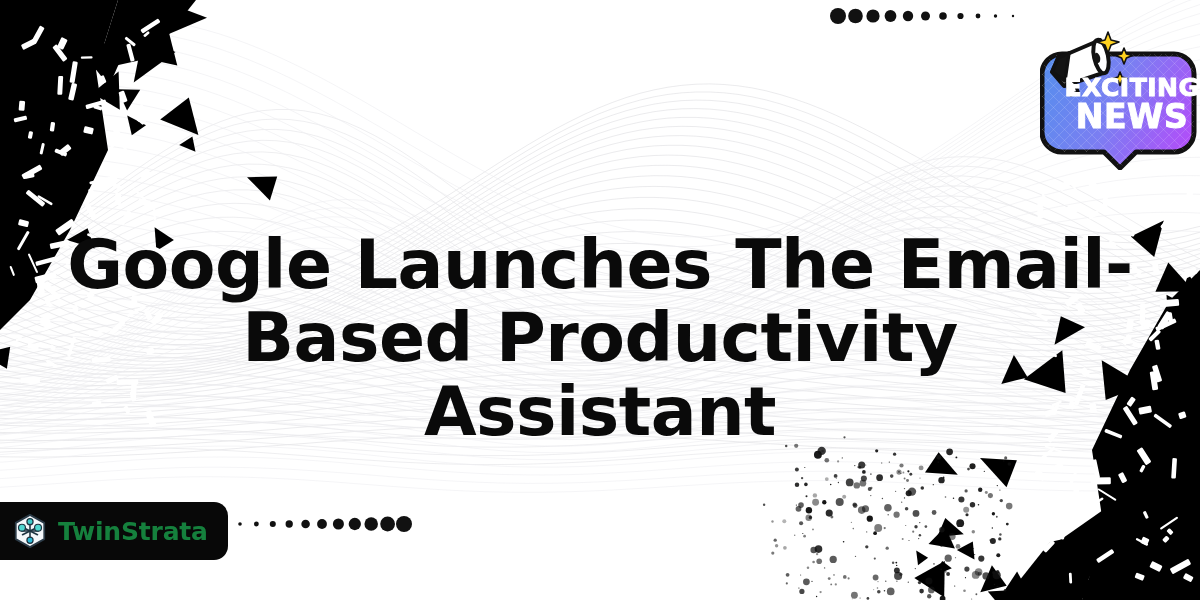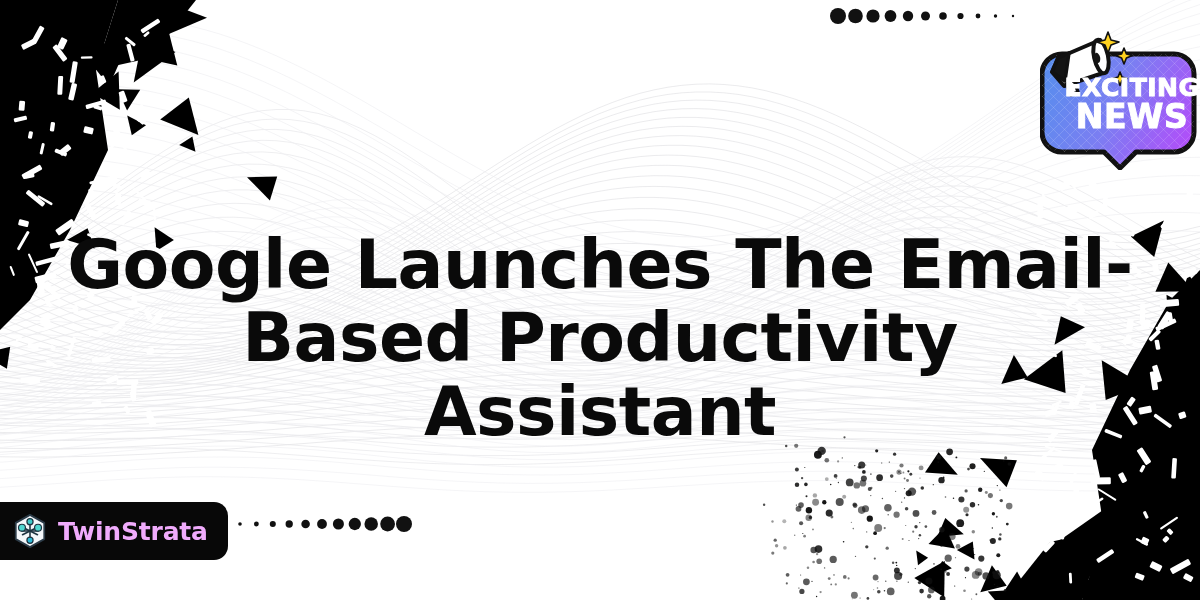--- a/index.html
+++ b/index.html
@@ -58,21 +58,21 @@
     gap:10px;
     padding:0 20px 0 26px;
     background:#080808;
     border-radius:14px;
   }
   .brand-mark { width:36px; height:36px; flex:0 0 36px; display:block; }
   .brand-name {
     font-family:"DejaVu Sans", sans-serif;
     font-weight:700;
     font-size:25px;
-    color:#f0abfc;
+    color:#15803d;
     letter-spacing:-0.2px;
     line-height:1;
     white-space:nowrap;
   }
 
   
   .badge {
     position:absolute;
     z-index:7;
     right:0;

